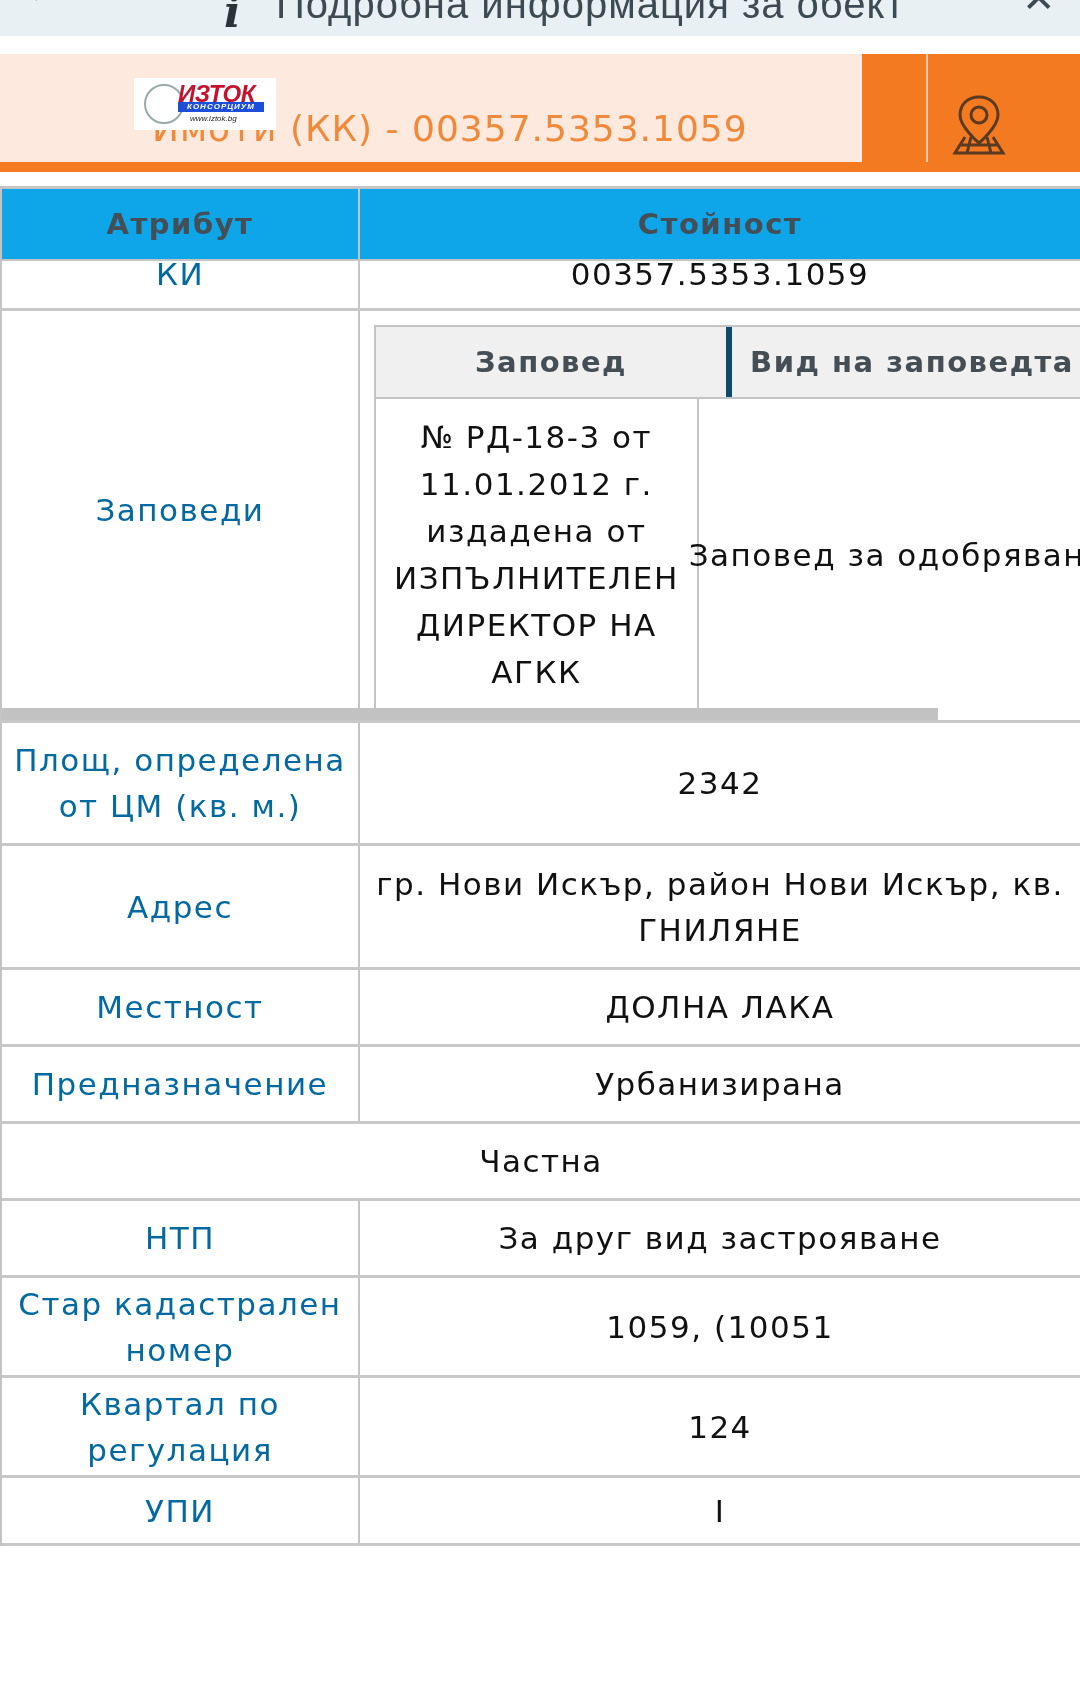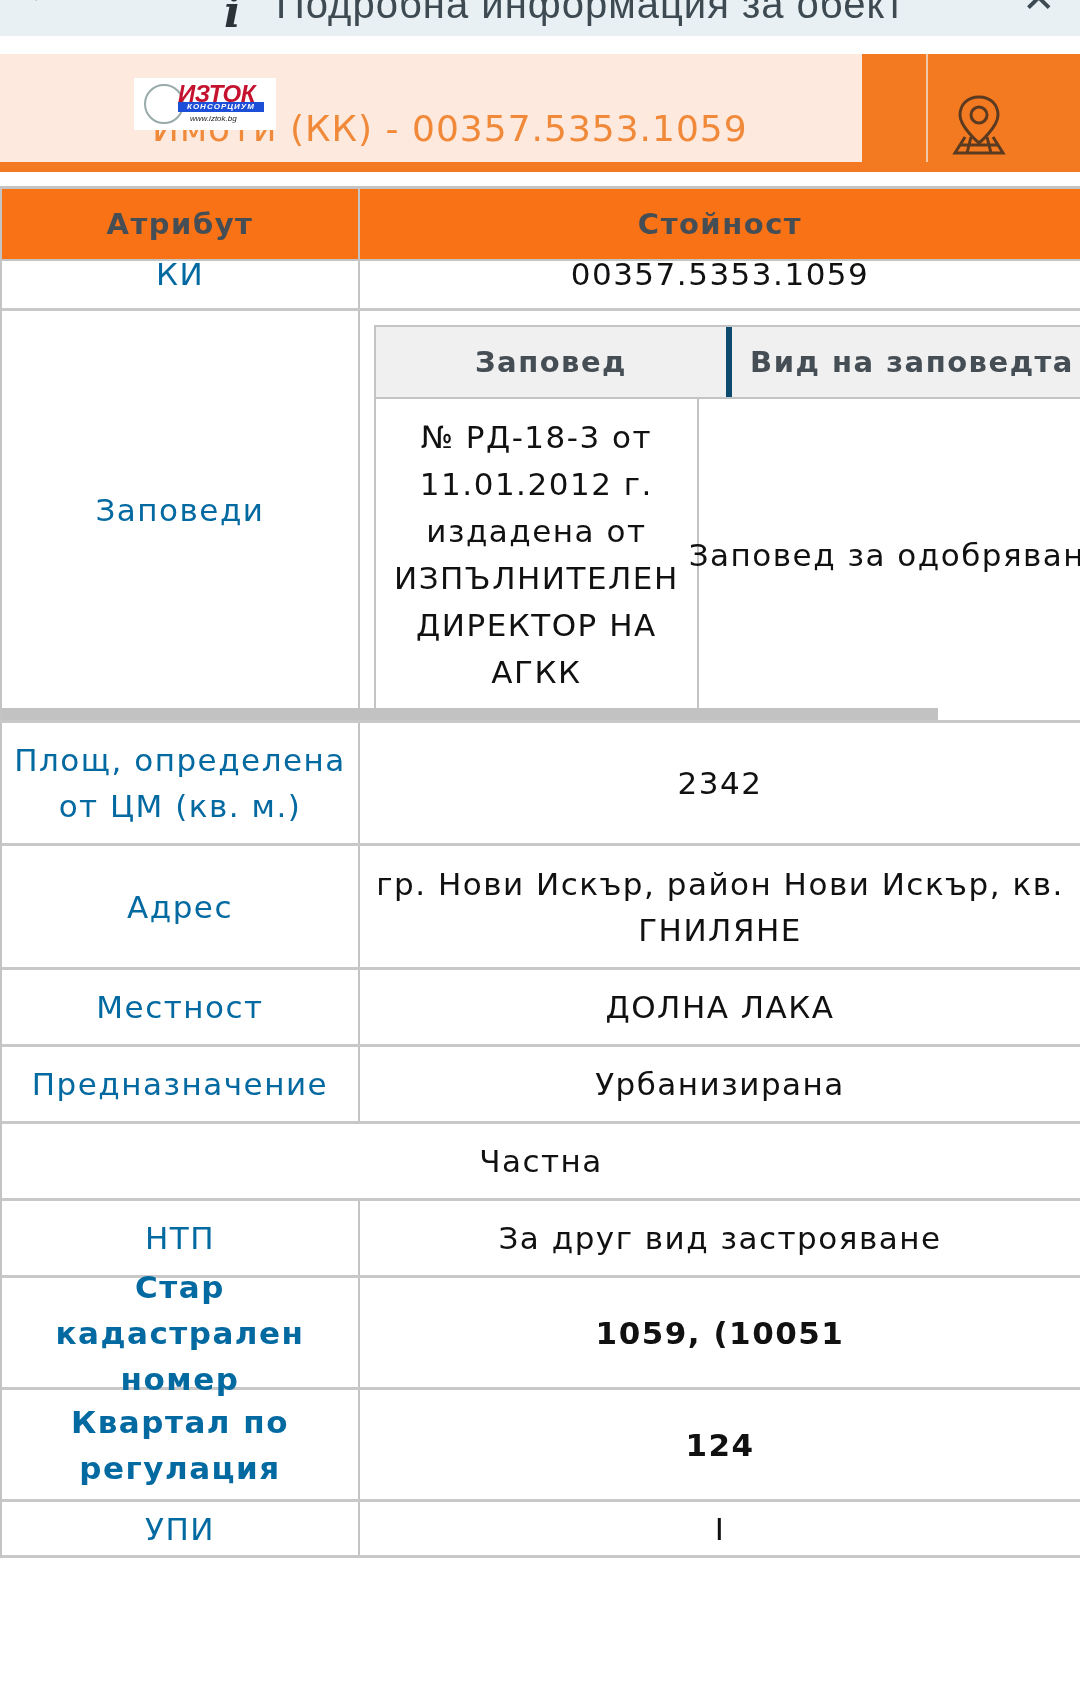--- a/index.html
+++ b/index.html
@@ -85,21 +85,21 @@
   .row .attr {
     width: 358px; border-right: 2px solid #c4c4c4; display: flex; align-items: center;
     justify-content: center; text-align: center; font-size: 31px; line-height: 46px;
     letter-spacing: 1.5px; color: #0369a1; padding: 0 10px;
   }
   .row .val {
     flex: 1; display: flex; align-items: center; justify-content: center; text-align: center;
     font-size: 31px; line-height: 46px; letter-spacing: 1.5px; color: #111; padding: 0 4px;
     overflow: hidden;
   }
-  .row.head { background: #f97316; height: 72px; border-bottom: 2px solid #c4c4c4; }
+  .row.head { background: #0ea5e9; height: 72px; border-bottom: 2px solid #c4c4c4; }
   .row.head .attr, .row.head .val { font-weight: bold; color: #454e55; font-size: 29px; }
 
   .row.ki { height: 50px; }
   .row.ki .attr, .row.ki .val { align-items: flex-start; margin-top: -10px; }
 
   
   .row.orders { height: 412px; }
   .row.orders .val { align-items: flex-start; justify-content: flex-start; padding: 0; position: relative; }
   .nested {
     position: absolute; left: 14px; top: 14px; width: 720px;
@@ -126,22 +126,22 @@
   .hscroll {
     position: absolute; left: 0; bottom: -12px; width: 1080px; height: 12px; background: #fff;
   }
   .hscroll .thumb { position: absolute; left: 0; top: 0; width: 936px; height: 12px; background: #c2c2c2; }
   .row.orders { border-bottom: 15px solid #fff; }
   .row.orders::after { content: ""; position: absolute; left: -2px; right: 0; bottom: -15px; height: 3px; background: #c8c8c8; }
 
   .row.area { height: 123px; }
   .row.addr { height: 124px; }
   .row.s77 { height: 77px; }
-  .row.s2 { height: 112px; font-weight: bold; }
-  .row.upi { height: 56px; }
+  .row.s2 { height: 100px; }
+  .row.upi { height: 68px; }
 </style>
 </head>
 <body>
 
 <div class="dialog-bar">
   <span class="back-icon">‹</span>
   <span class="info-icon">i</span>
   <span class="title">Подробна информация за обект</span>
   <span class="close-icon">✕</span>
 </div>

